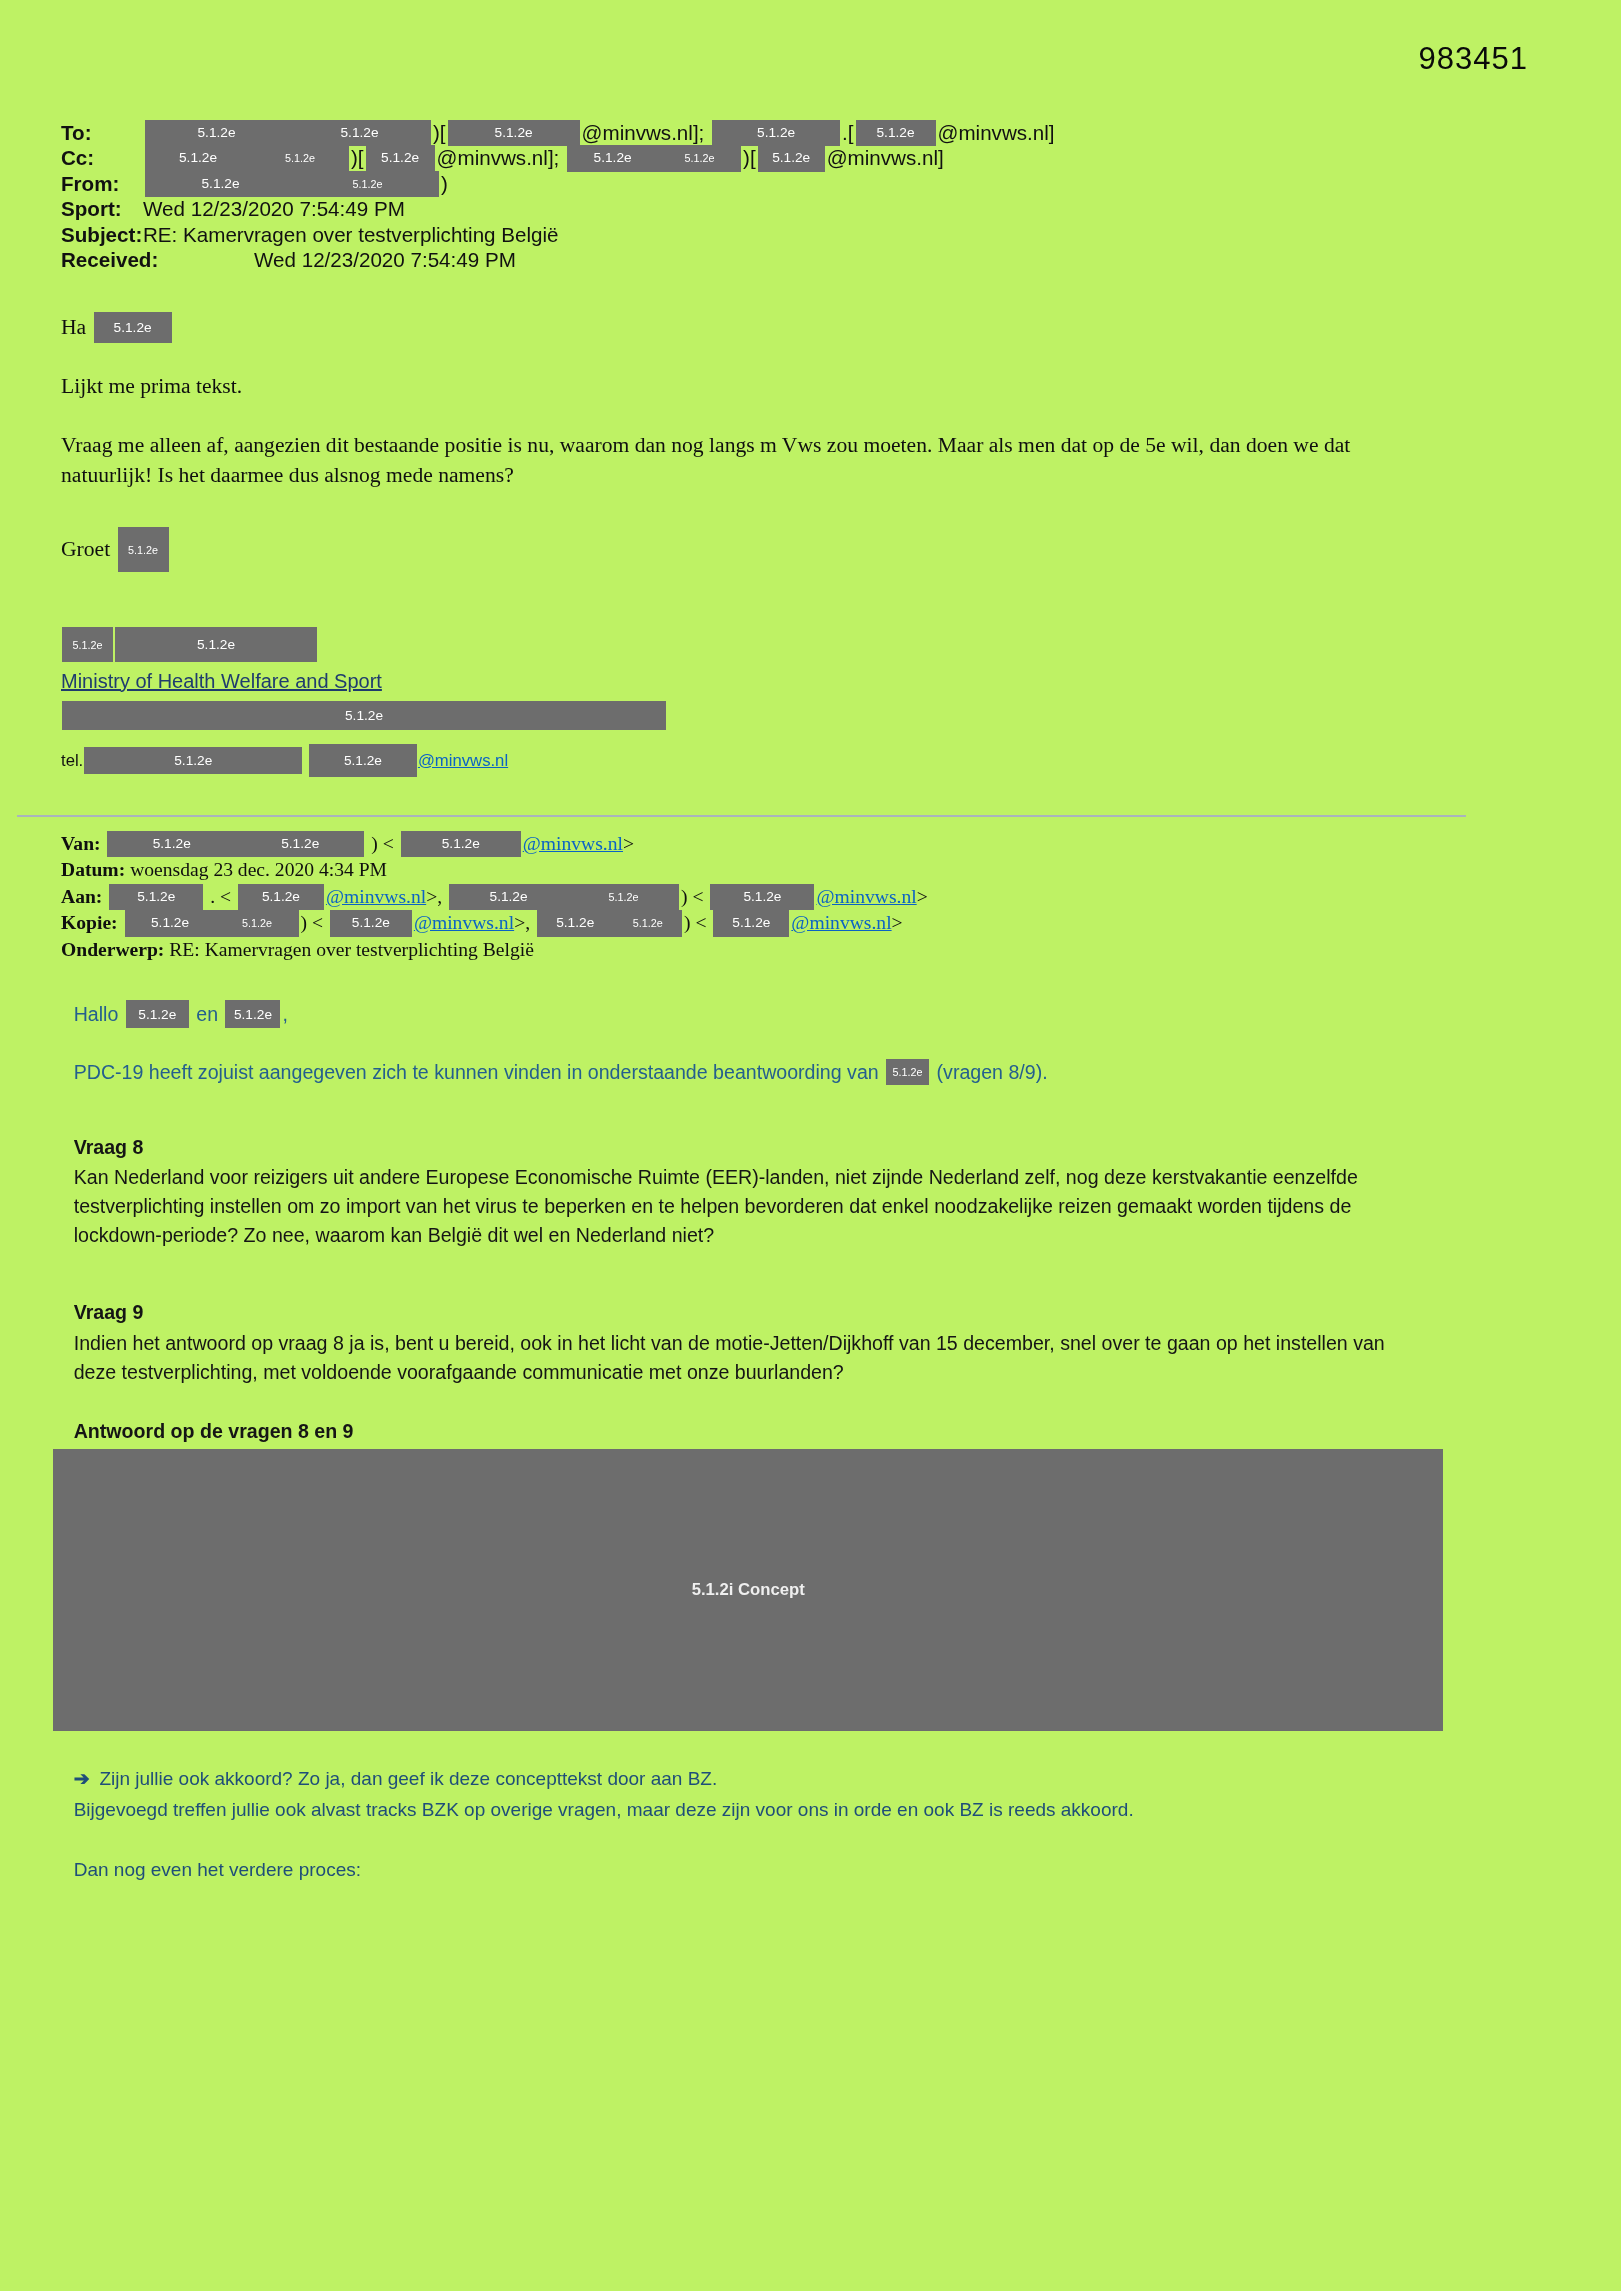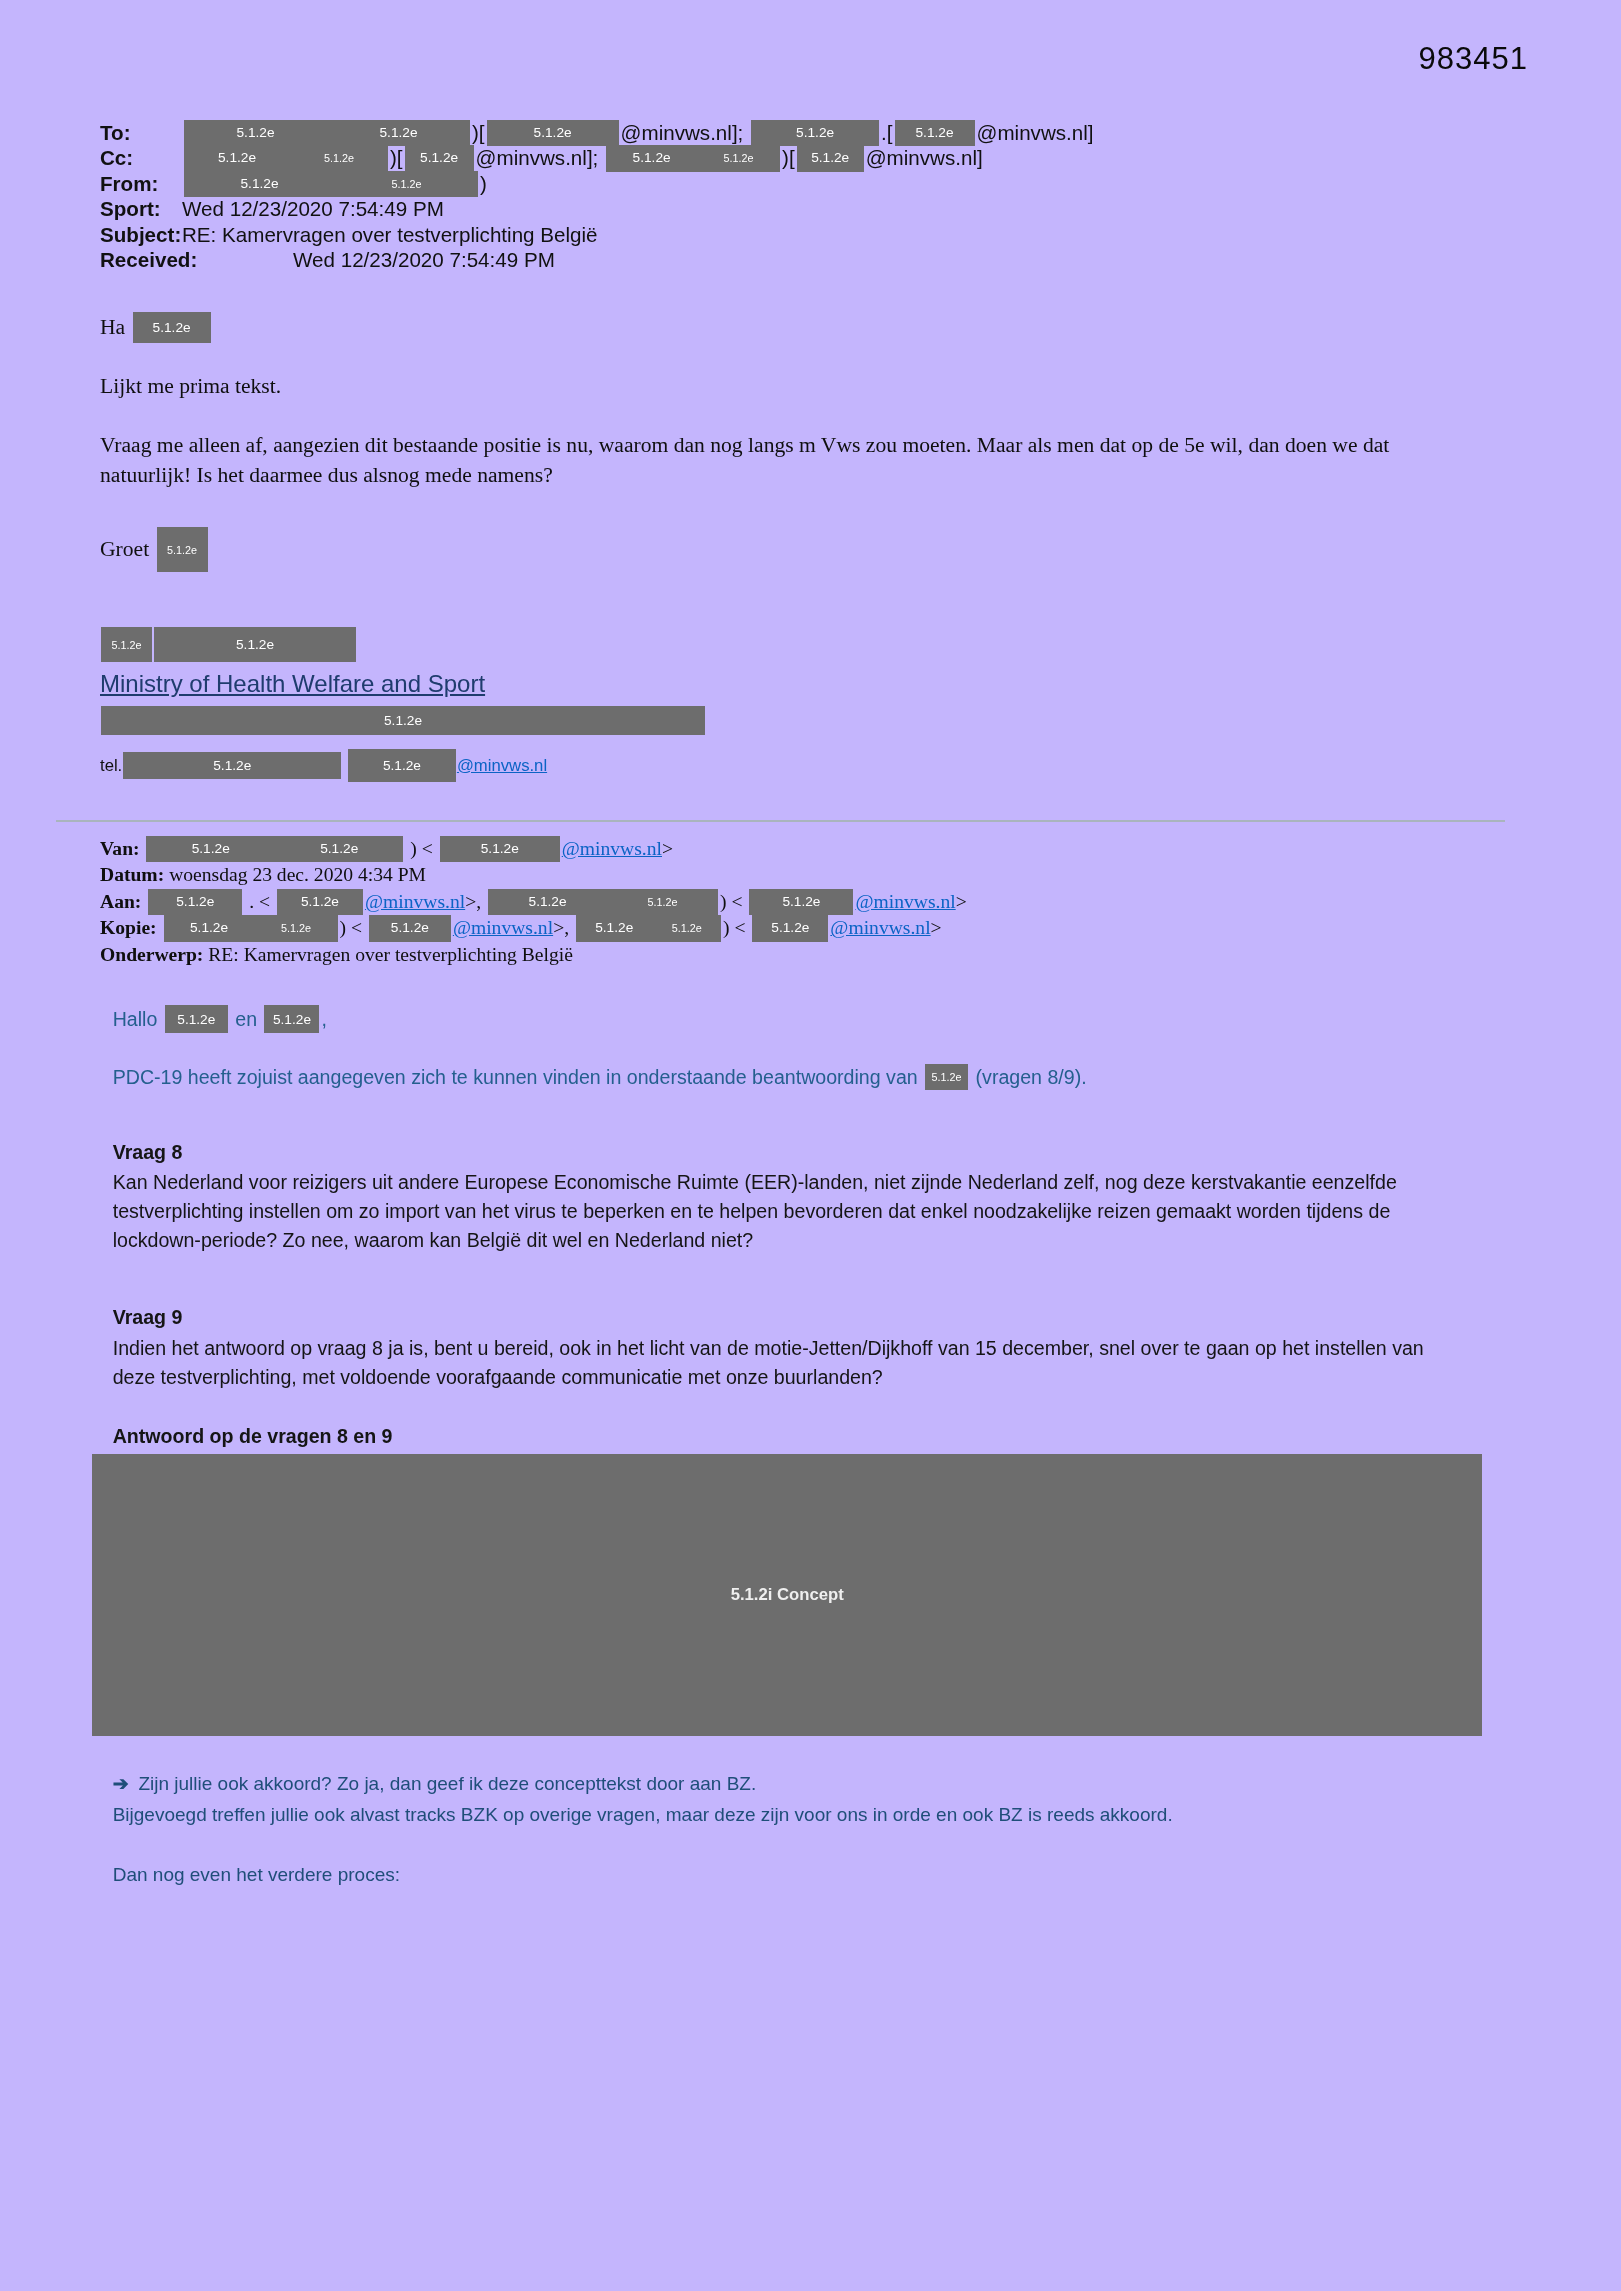--- a/index.html
+++ b/index.html
@@ -1,22 +1,22 @@
 <!DOCTYPE html>
 <html style="--redaction: #6d6d6d; --quoted-blue: #245f8e; --closing-blue: #1f4e79; --ministry-navy: #1f3c6e; --link-blue: #0b63c5; --divider: #a9b4bd;"><head>
 <meta charset="utf-8">
 <style>
   :root{
     --redaction:#6d6d6d; --body-text:#111111; --quoted-blue:#245f8e;
     --closing-blue:#1f4e79; --ministry-navy:#1f3c6e; --link-blue:#0b63c5;
     --divider:#a9b4bd;
   }
   html,body{margin:0;padding:0;background:#ffffff;}
-  .page{position:relative;width:1621px;height:2292px;background:#c4b5fd;overflow:hidden;
-        padding-left:100px;padding-right:88px;box-sizing:border-box;
+  .page{position:relative;width:1621px;height:2292px;background:#bef264;overflow:hidden;
+        padding-left:61px;padding-right:88px;box-sizing:border-box;
         font-family:"Liberation Sans",sans-serif;color:var(--body-text);}
   .docnum{position:absolute;top:41px;right:93px;font-size:31px;letter-spacing:1px;color:#0a0a0a;}
 
   
   .hdr{margin-top:120px;}
   .hrow{display:flex;align-items:center;line-height:26.5px;height:25.5px;font-size:20.6px;}
   .hlabel{font-weight:bold;width:82px;flex-shrink:0;}
   .hval{display:flex;align-items:center;}
 
   
@@ -34,21 +34,21 @@
   .body-serif .redact{height:31px;}
   .ha{margin-top:39px;}
   .lijkt{margin-top:29px;line-height:29px;display:block;}
   .para{margin-top:29px;width:1367px;line-height:30px;}
   .groet{margin-top:37px;}
 
   
   .sig{margin-top:55px;font-size:16.7px;}
   .sigrow{display:flex;align-items:center;}
   .sig .redact{height:29px;margin:0 1px;}
-  .ministry{margin-top:7.8px;color:var(--ministry-navy);text-decoration:underline;font-size:24px;width:fit-content;}
+  .ministry{margin-top:7.8px;color:var(--ministry-navy);text-decoration:underline;font-size:20px;width:fit-content;}
   .sigbar{margin-top:7.8px;}
   .sigtel{margin-top:13.7px;height:35px;}
 
   .divider{border:none;border-top:2px solid var(--divider);margin:37px 0 0 -44px;width:1449px;}
 
   
   .quoted{margin-top:13.7px;font-family:"Liberation Serif",serif;font-size:19.6px;color:#0f0f0f;}
   .qrow{display:flex;align-items:center;line-height:26.5px;}
   .quoted .redact{height:26.5px;}
 

